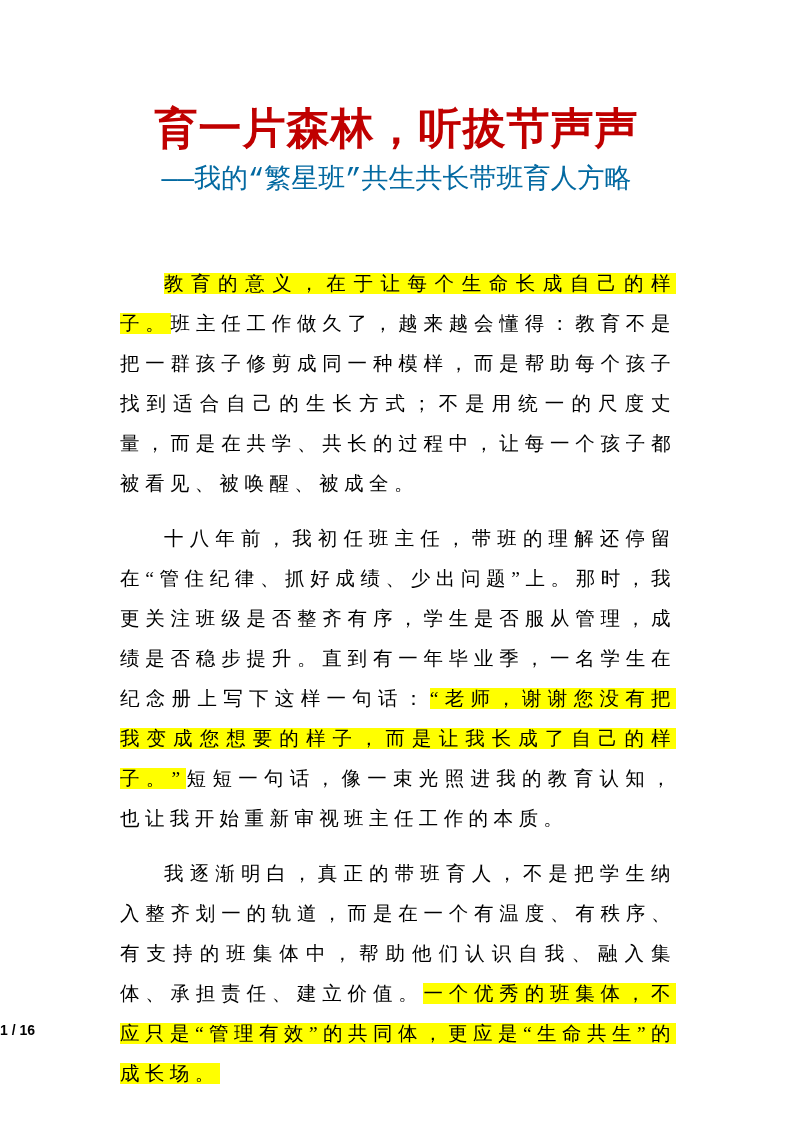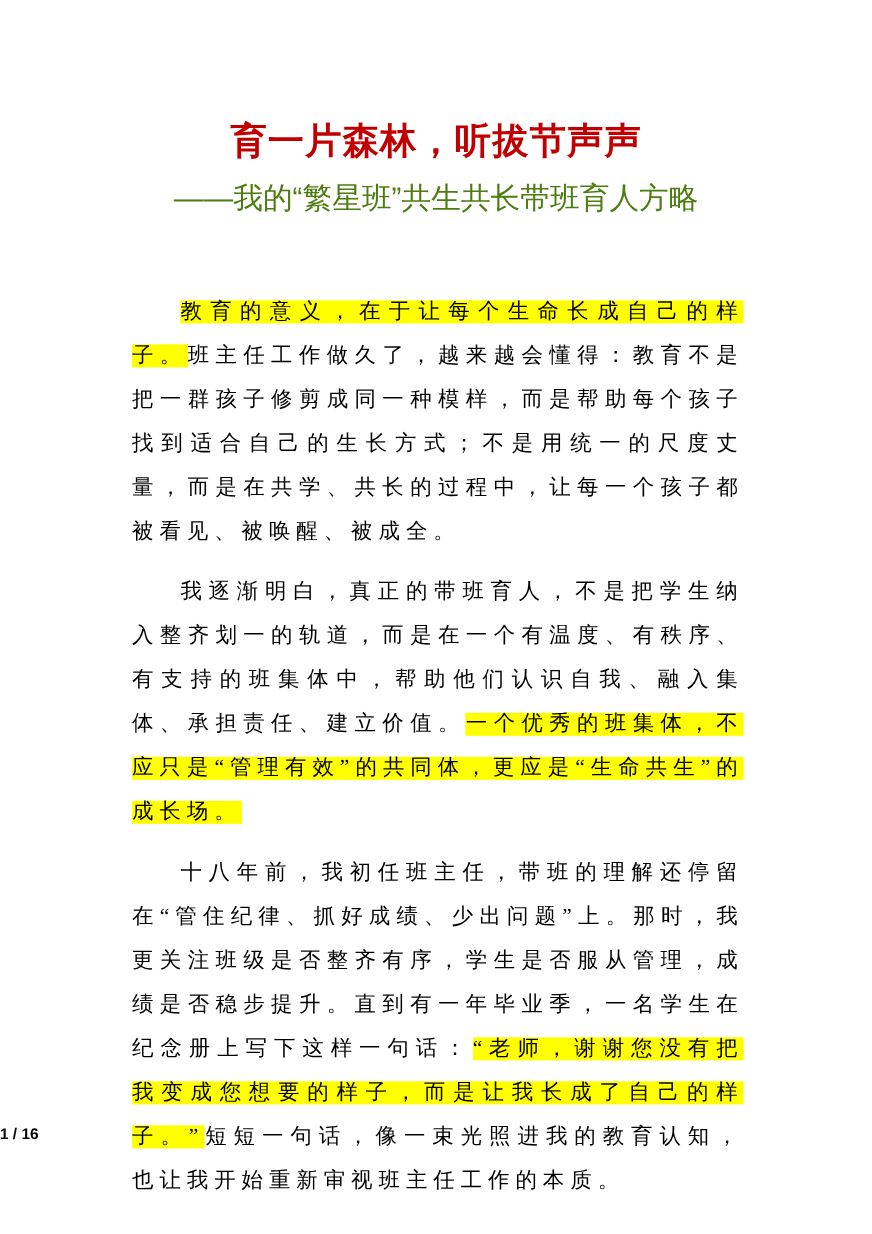--- a/index.html
+++ b/index.html
@@ -1,26 +1,26 @@
 <!DOCTYPE html>
 <html><head>
 <meta charset="utf-8">
 <style>
   html, body { margin: 0; padding: 0; background: #ffffff; }
   body { width: 793px; height: 1122px; position: relative; overflow: hidden; }
   .page { position: absolute; left: 0; top: 0; width: 793px; height: 1122px; background: #fff; }
   .title {
     position: absolute; left: 0; width: 793px; top: 106px; text-align: center;
-    font-family: "DejaVu Sans", sans-serif; font-weight: bold; font-size: 33px;
+    font-family: "DejaVu Sans", sans-serif; font-weight: bold; font-size: 43px;
     color: #c00000; letter-spacing: 1px; line-height: 44px;
   }
   .subtitle {
     position: absolute; left: 0; width: 793px; top: 160px; text-align: center;
-    font-family: Liberation Sans, sans-serif; font-size: 27px;
-    color: #4d7c0f; line-height: 40px;
+    font-family: Liberation Mono, monospace; font-size: 27px;
+    color: #0369a1; line-height: 40px;
   }
   .body {
     position: absolute; left: 120px; top: 264px; width: 556px;
     font-family: "DejaVu Sans", sans-serif; font-size: 19.5px; color: #000;
     line-height: 40px; letter-spacing: 5.4px;
   }
   .para { margin: 0 0 15px 0; text-indent: 44px; text-align: justify; font-family: Liberation Serif, serif; }
   .hl { background: #ffff00; }
   .footer {
     position: absolute; left: 0; width: 793px; top: 1022px; text-align: left;
@@ -29,18 +29,18 @@
 </style>
 </head>
 <body>
 
 <div class="page">
   <div class="title">育一片森林，听拔节声声</div>
   <div class="subtitle">——我的“繁星班”共生共长带班育人方略</div>
 
   <div class="body">
     <p class="para"><span class="hl">教育的意义，在于让每个生命长成自己的样子。</span><span>班主任工作做久了，越来越会懂得：教育不是把一群孩子修剪成同一种模样，而是帮助每个孩子找到适合自己的生长方式；不是用统一的尺度丈量，而是在共学、共长的过程中，让每一个孩子都被看见、被唤醒、被成全。</span></p>
+    <p class="para"><span>十八年前，我初任班主任，带班的理解还停留在“管住纪律、抓好成绩、少出问题”上。那时，我更关注班级是否整齐有序，学生是否服从管理，成绩是否稳步提升。直到有一年毕业季，一名学生在纪念册上写下这样一句话：</span><span class="hl">“老师，谢谢您没有把我变成您想要的样子，而是让我长成了自己的样子。”</span><span>短短一句话，像一束光照进我的教育认知，也让我开始重新审视班主任工作的本质。</span></p>
     <p class="para"><span>我逐渐明白，真正的带班育人，不是把学生纳入整齐划一的轨道，而是在一个有温度、有秩序、有支持的班集体中，帮助他们认识自我、融入集体、承担责任、建立价值。</span><span class="hl">一个优秀的班集体，不应只是“管理有效”的共同体，更应是“生命共生”的成长场。</span></p>
-    <p class="para"><span>十八年前，我初任班主任，带班的理解还停留在“管住纪律、抓好成绩、少出问题”上。那时，我更关注班级是否整齐有序，学生是否服从管理，成绩是否稳步提升。直到有一年毕业季，一名学生在纪念册上写下这样一句话：</span><span class="hl">“老师，谢谢您没有把我变成您想要的样子，而是让我长成了自己的样子。”</span><span>短短一句话，像一束光照进我的教育认知，也让我开始重新审视班主任工作的本质。</span></p>
   </div>
 
   <div class="footer">1 / 16</div>
 </div>
 
 </body></html>

